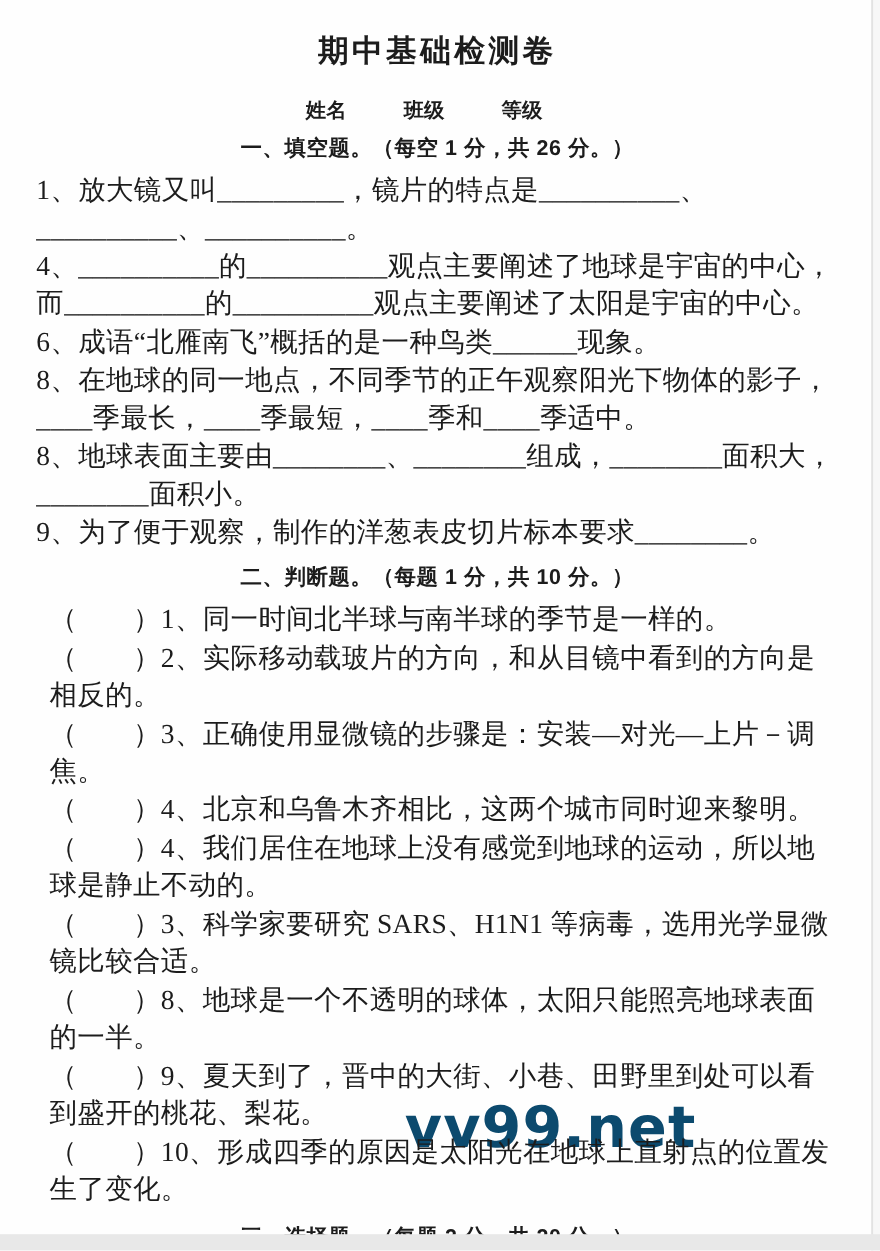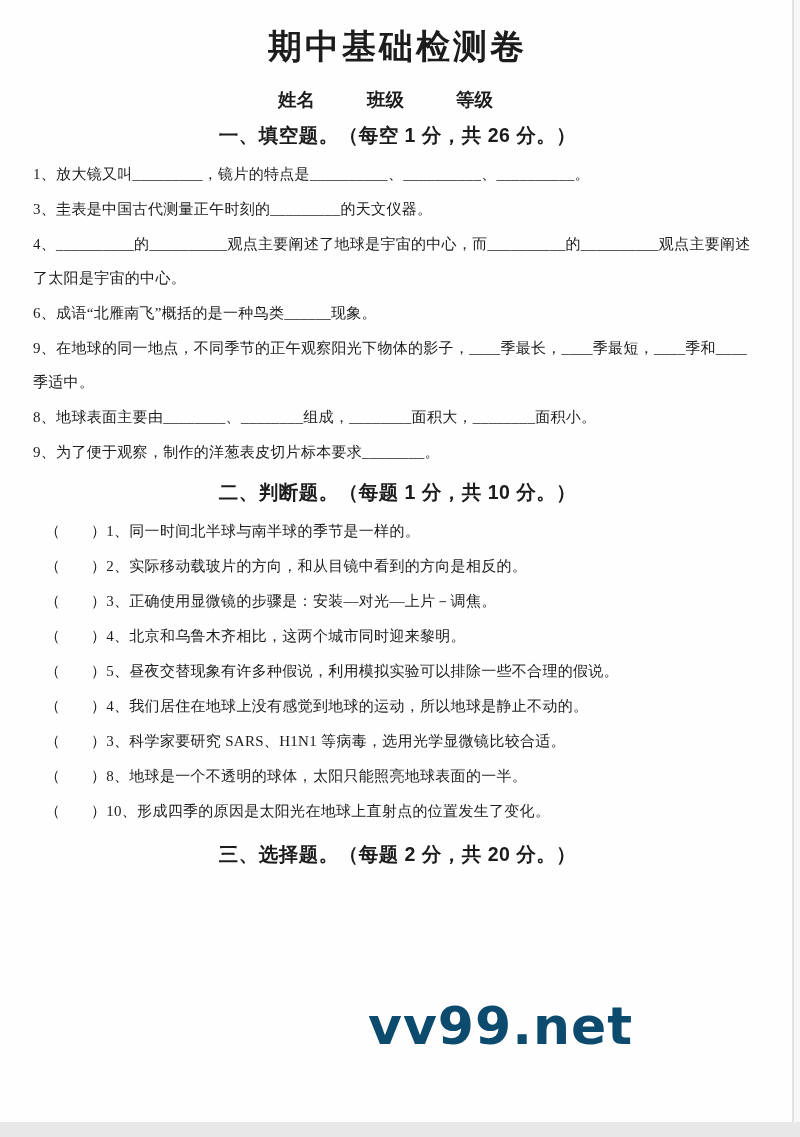--- a/index.html
+++ b/index.html
@@ -7,38 +7,38 @@
     position:relative;
     width:800px;height:1137px;
     background:#fefefe;
     overflow:hidden;
     font-family:"Liberation Serif","DejaVu Serif",serif;
     color:#1c1c1c;
   }
   .content{position:relative;z-index:1;padding:18px 38px 0 33px;}
   .title{
     font-family:"Liberation Sans","DejaVu Sans",sans-serif;
-    font-weight:700;font-size:34px;line-height:40px;
+    font-weight:700;font-size:28px;line-height:40px;
     text-align:center;margin:8px 0 0 0;letter-spacing:3px;
   }
   .fields{
     display:flex;justify-content:center;gap:52px;
     font-family:"Liberation Sans","DejaVu Sans",sans-serif;
     font-weight:700;font-size:18.5px;
     margin:21px 0 8px 0;
     transform:translateX(-12px);
     text-align:right;
   }
   .section-heading{
     font-family:"Liberation Sans","DejaVu Sans",sans-serif;
     font-weight:700;font-size:19.5px;line-height:30px;
     margin:8px 0 7px 0;letter-spacing:0.5px;text-align:center;
   }
   .q{
-    font-size:15px;line-height:34px;margin:0 0 1px 0;
+    font-size:25px;line-height:34px;margin:0 0 1px 0;
     letter-spacing:0.3px;
   }
   .judge{padding-left:12px;}
   .sec3{margin-top:11px;}
   .watermark{
     position:absolute;left:368px;top:986px;z-index:0;
     font-family:"DejaVu Sans","Liberation Sans",sans-serif;
     font-weight:700;font-size:52px;line-height:80px;
     color:#0c4a6e;letter-spacing:1px;
     user-select:none;
@@ -59,36 +59,35 @@
     <h1 class="title">期中基础检测卷</h1>
 
     <div class="fields">
       <span>姓名</span>
       <span>班级</span>
       <span>等级</span>
     </div>
 
     <h2 class="section-heading">一、填空题。（每空 1 分，共 26 分。）</h2>
     <p class="q">1、放大镜又叫_________，镜片的特点是__________、__________、__________。</p>
-    <p class="q">3、圭表是中国古代测量正午时刻的_________的天文仪器。</p>
     <p class="q">4、__________的__________观点主要阐述了地球是宇宙的中心，而__________的__________观点主要阐述了太阳是宇宙的中心。</p>
     <p class="q">6、成语“北雁南飞”概括的是一种鸟类______现象。</p>
-    <p class="q">9、在地球的同一地点，不同季节的正午观察阳光下物体的影子，____季最长，____季最短，____季和____季适中。</p>
+    <p class="q">8、在地球的同一地点，不同季节的正午观察阳光下物体的影子，____季最长，____季最短，____季和____季适中。</p>
     <p class="q">8、地球表面主要由________、________组成，________面积大，________面积小。</p>
     <p class="q">9、为了便于观察，制作的洋葱表皮切片标本要求________。</p>
 
     <h2 class="section-heading">二、判断题。（每题 1 分，共 10 分。）</h2>
     <p class="q judge">（　　）1、同一时间北半球与南半球的季节是一样的。</p>
     <p class="q judge">（　　）2、实际移动载玻片的方向，和从目镜中看到的方向是相反的。</p>
     <p class="q judge">（　　）3、正确使用显微镜的步骤是：安装—对光—上片－调焦。</p>
     <p class="q judge">（　　）4、北京和乌鲁木齐相比，这两个城市同时迎来黎明。</p>
-    <p class="q judge">（　　）5、昼夜交替现象有许多种假说，利用模拟实验可以排除一些不合理的假说。</p>
     <p class="q judge">（　　）4、我们居住在地球上没有感觉到地球的运动，所以地球是静止不动的。</p>
     <p class="q judge">（　　）3、科学家要研究 SARS、H1N1 等病毒，选用光学显微镜比较合适。</p>
     <p class="q judge">（　　）8、地球是一个不透明的球体，太阳只能照亮地球表面的一半。</p>
+    <p class="q judge">（　　）9、夏天到了，晋中的大街、小巷、田野里到处可以看到盛开的桃花、梨花。</p>
     <p class="q judge">（　　）10、形成四季的原因是太阳光在地球上直射点的位置发生了变化。</p>
 
     <h2 class="section-heading sec3">三、选择题。（每题 2 分，共 20 分。）</h2>
 
   </div>
 
   <div class="right-line"></div>
   <div class="right-gutter"></div>
   <div class="bottom-strip"></div>
 

